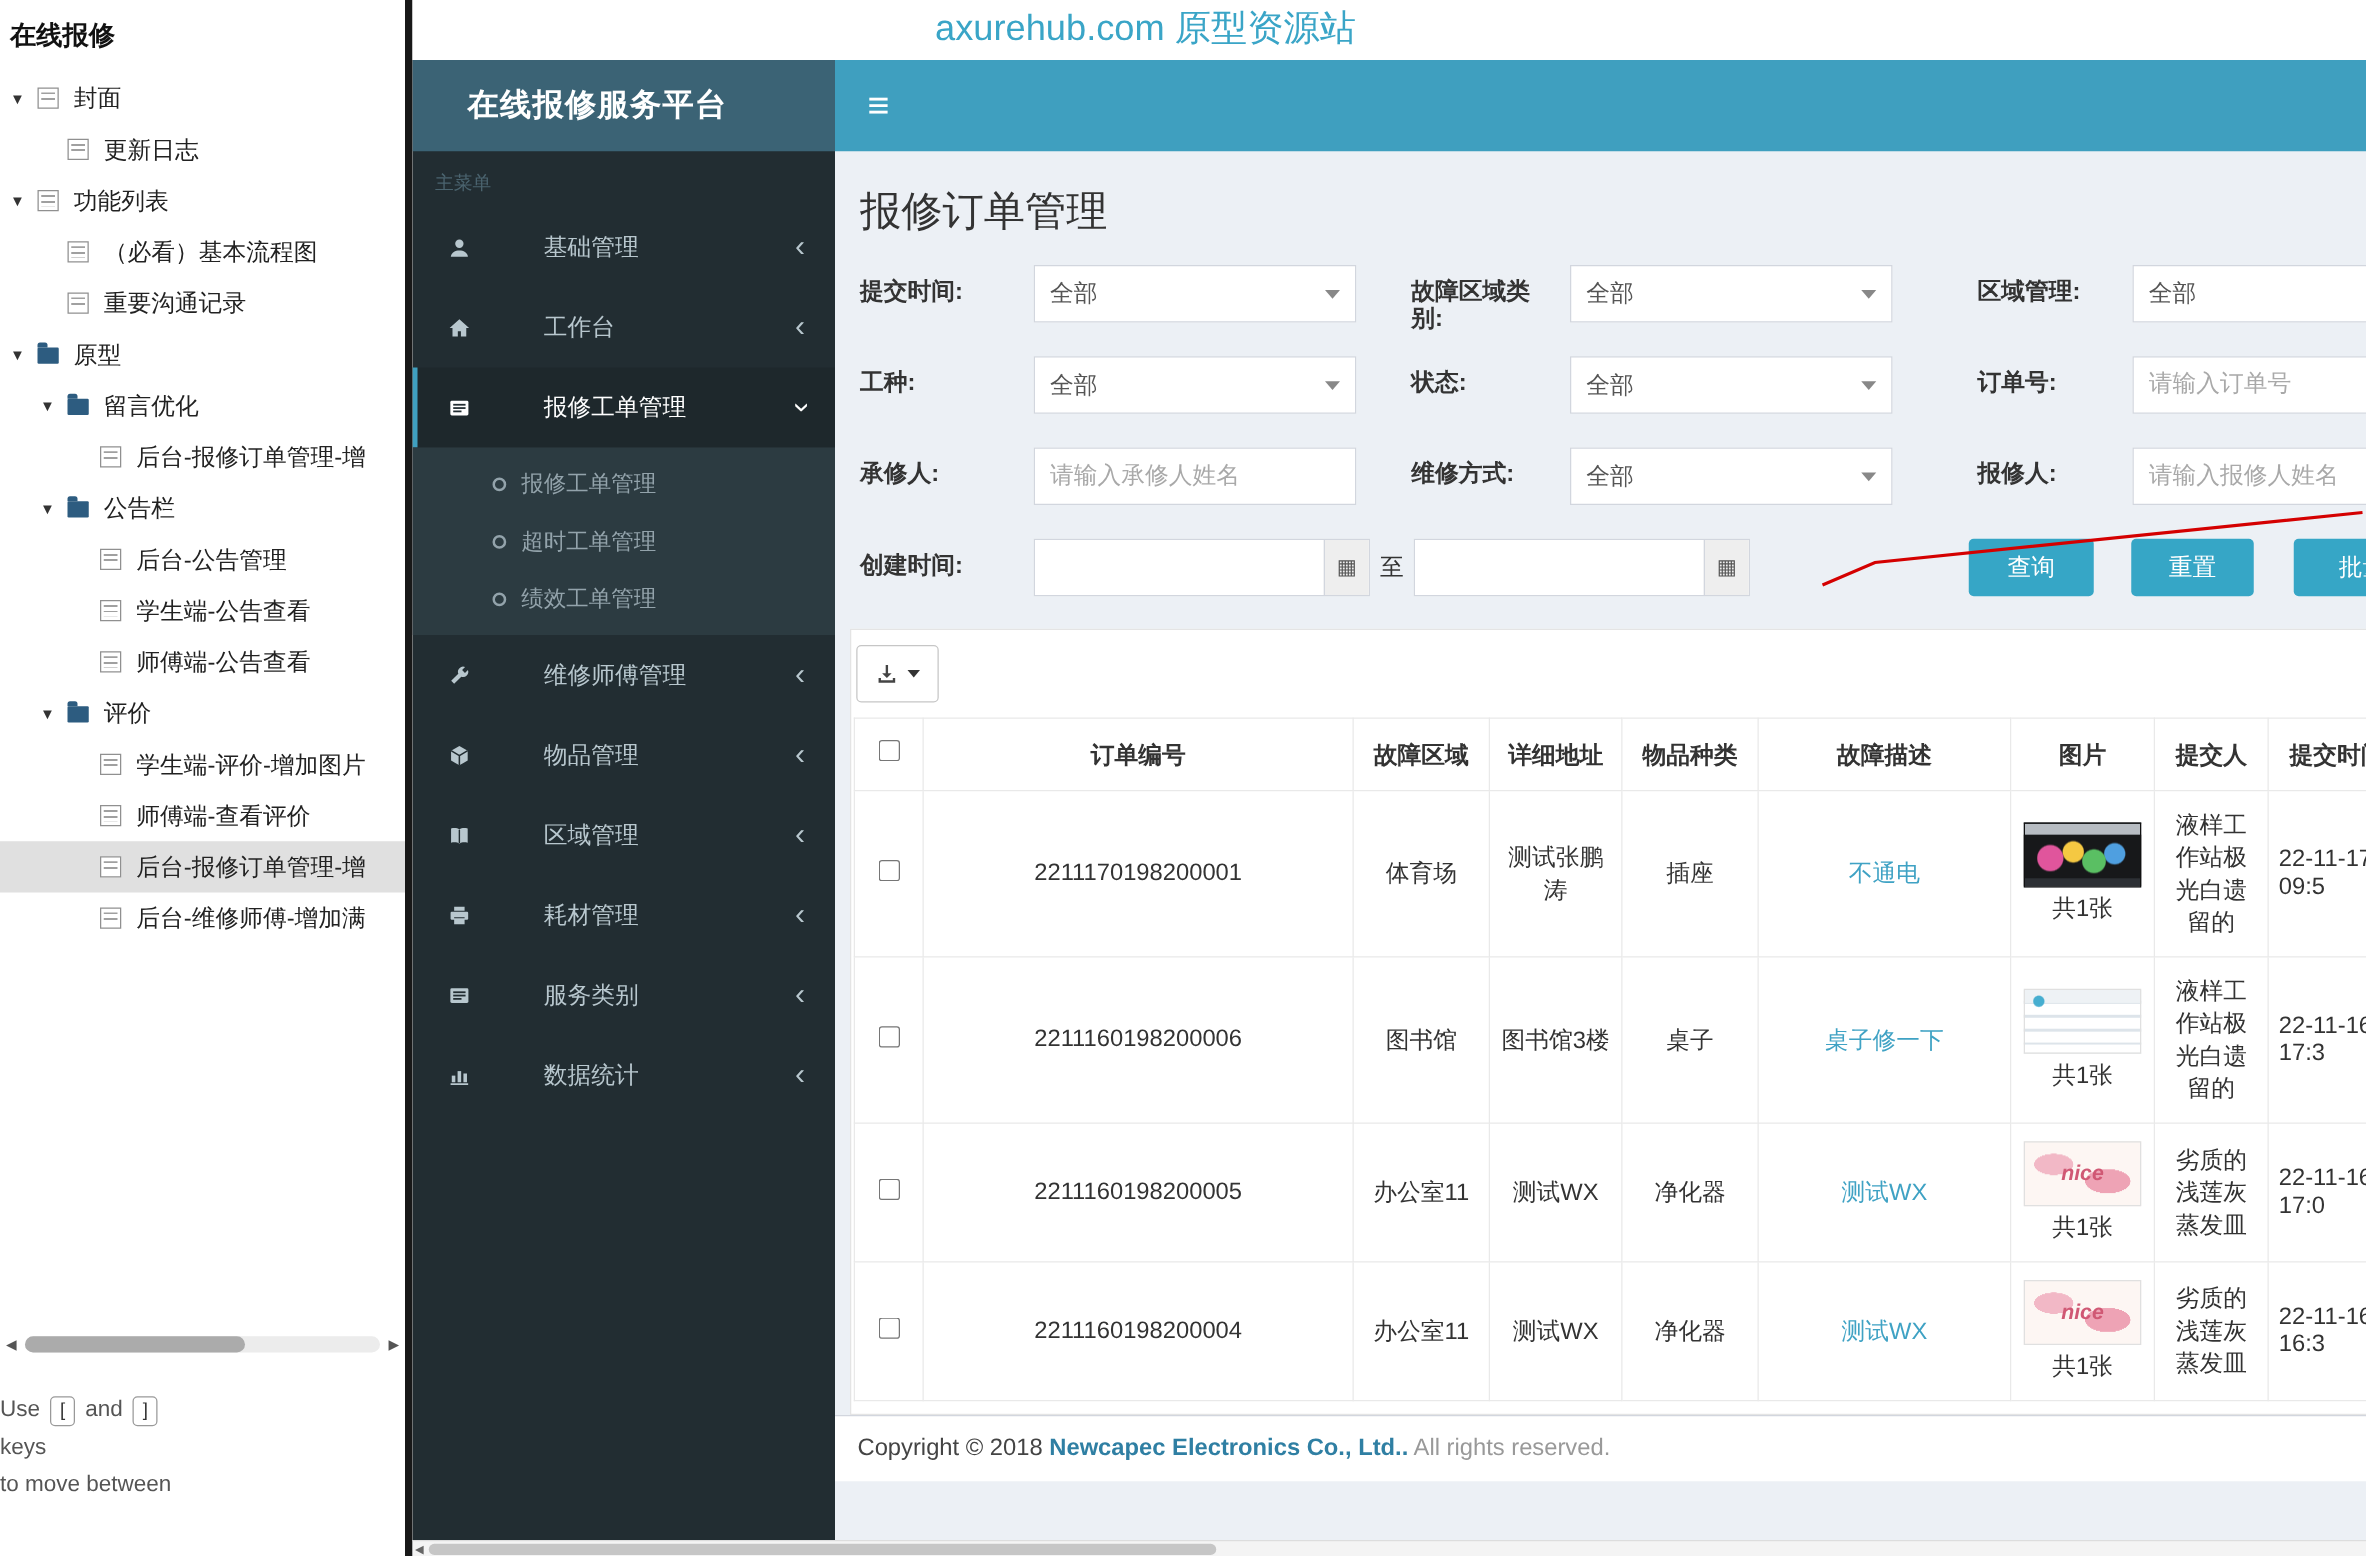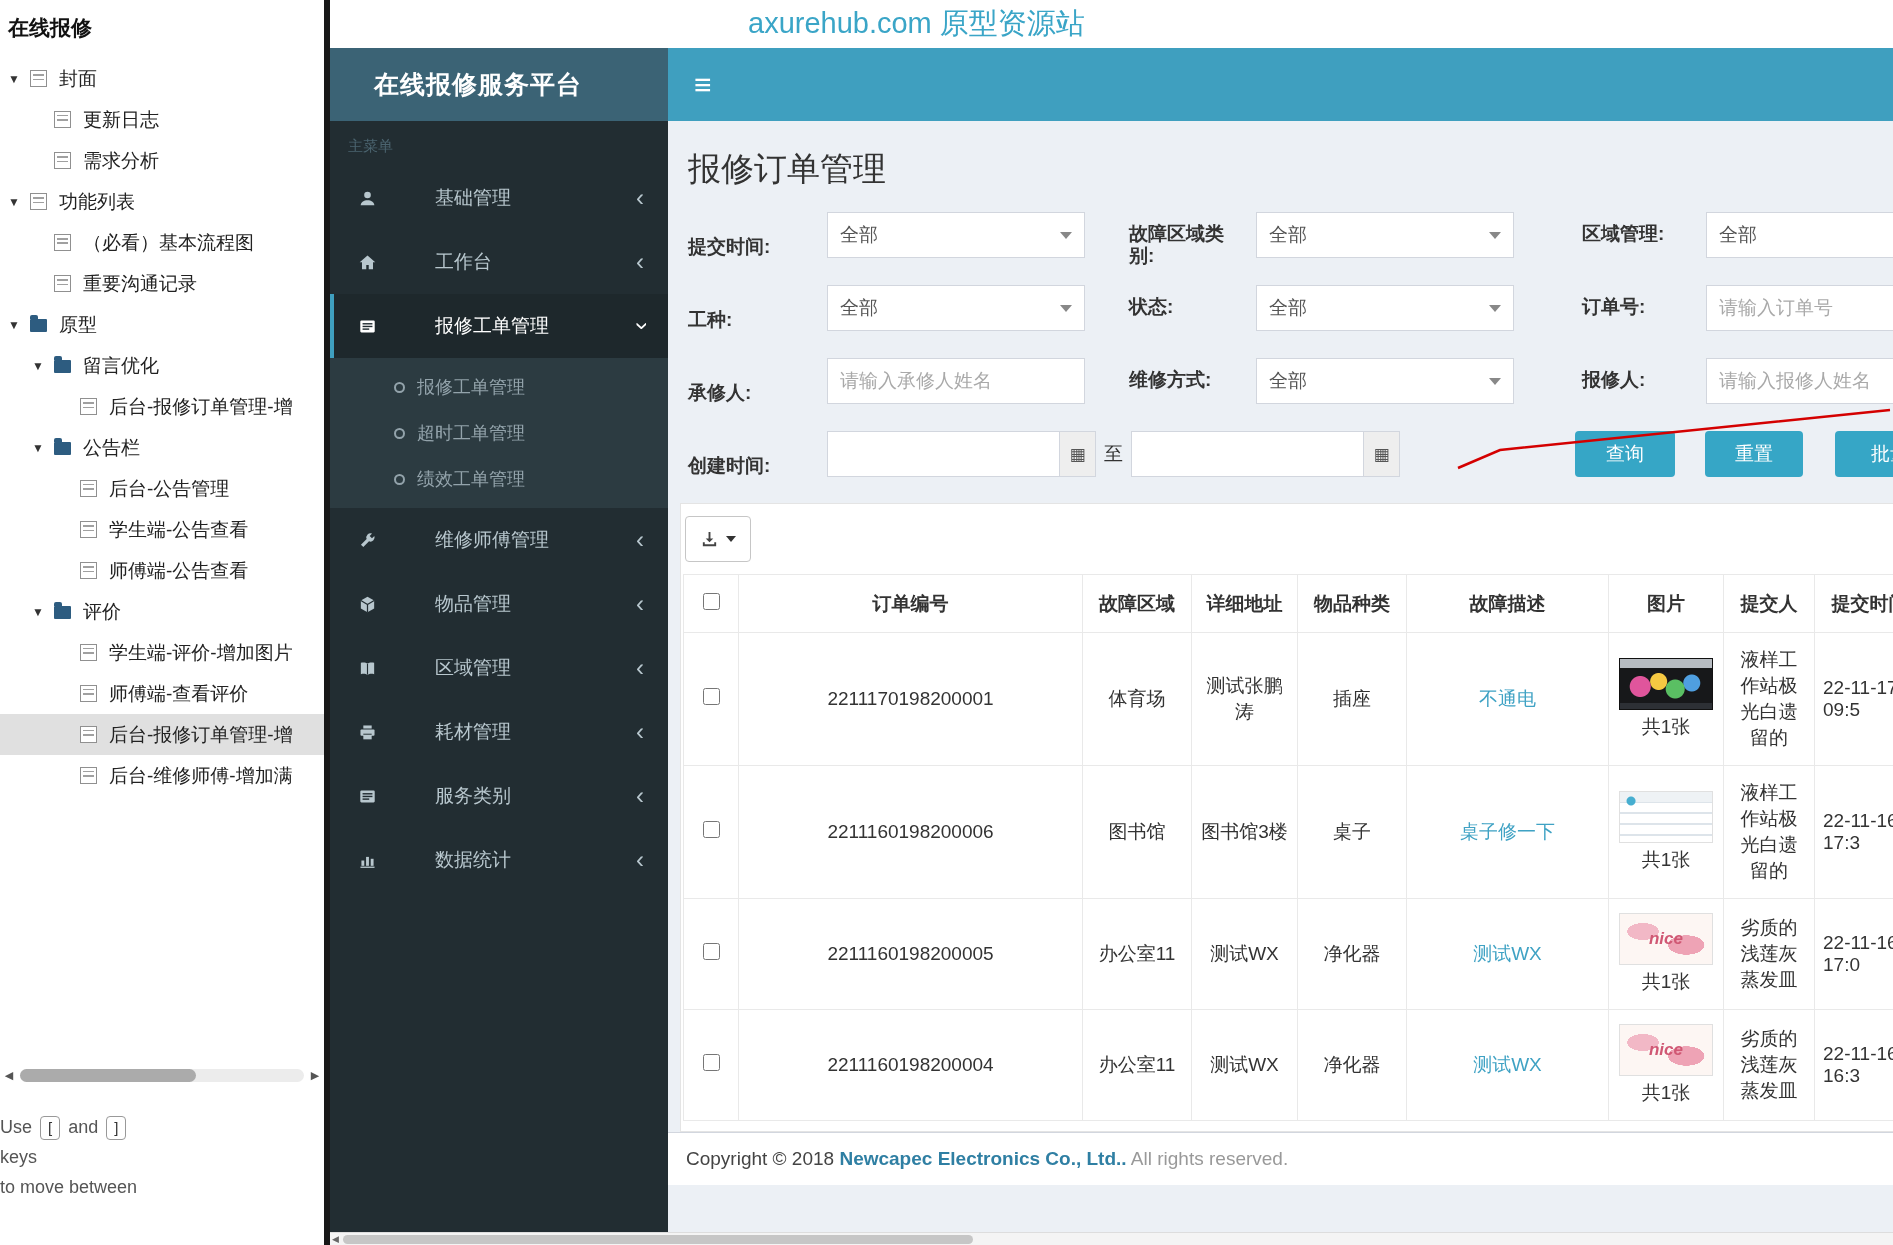--- a/index.html
+++ b/index.html
@@ -63,21 +63,21 @@
   
   .content { flex:1; background:#ecf0f5; position:relative; overflow:hidden; }
   .navbar { height:73px; background:#3f9fbf; display:flex; align-items:center; padding-left:26px; }
   .hamburger { color:#fff; font-size:30px; cursor:pointer; line-height:1; }
   .page-title { font-size:33px; font-weight:500; color:#333; padding:26px 0 14px 20px; }
 
   .filters { position:relative; margin-top:6px; }
   .frow { position:relative; height:46px; margin-bottom:27px; }
   .frow.last { margin-bottom:0; margin-top:14px; }
   .fgroup { position:absolute; top:0; display:flex; align-items:flex-start; }
-  .g1 { left:20px;align-items:flex-end; } .g2 { left:461px; } .g3 { left:914px; }
+  .g1 { left:20px; } .g2 { left:461px; } .g3 { left:914px; }
   .flabel { font-weight:bold; font-size:19px; color:#333; padding-top:11px; line-height:22px; }
   .g1 .flabel { width:139px; }
   .g2 .flabel { width:110px; margin-right:17px; }
   .g3 .flabel { width:124px; }
   .fcontrol { width:258px; height:46px; background:#fff; border:1px solid #d2d6de;
     display:flex; align-items:center; padding:0 12px; font-size:19px; color:#555; }
   .fselect { justify-content:space-between; cursor:pointer; }
   .caret { width:0; height:0; border-left:6px solid transparent; border-right:6px solid transparent;
     border-top:7px solid #888; }
   input.ftext { width:258px; height:46px; border:1px solid #d2d6de; padding:0 12px;
@@ -154,25 +154,20 @@
       <div class="ti lv0">
         <span class="tarrow">▼</span>
         <span class="tic pic"></span>
         <span class="tlab">封面</span>
       </div>
       <div class="ti lv1">
         <span class="tarrow"></span>
         <span class="tic pic"></span>
         <span class="tlab">更新日志</span>
       </div>
-      <div class="ti lv1">
-        <span class="tarrow"></span>
-        <span class="tic pic"></span>
-        <span class="tlab">需求分析</span>
-      </div>
       <div class="ti lv0">
         <span class="tarrow">▼</span>
         <span class="tic pic"></span>
         <span class="tlab">功能列表</span>
       </div>
       <div class="ti lv1">
         <span class="tarrow"></span>
         <span class="tic pic"></span>
         <span class="tlab">（必看）基本流程图</span>
       </div>

